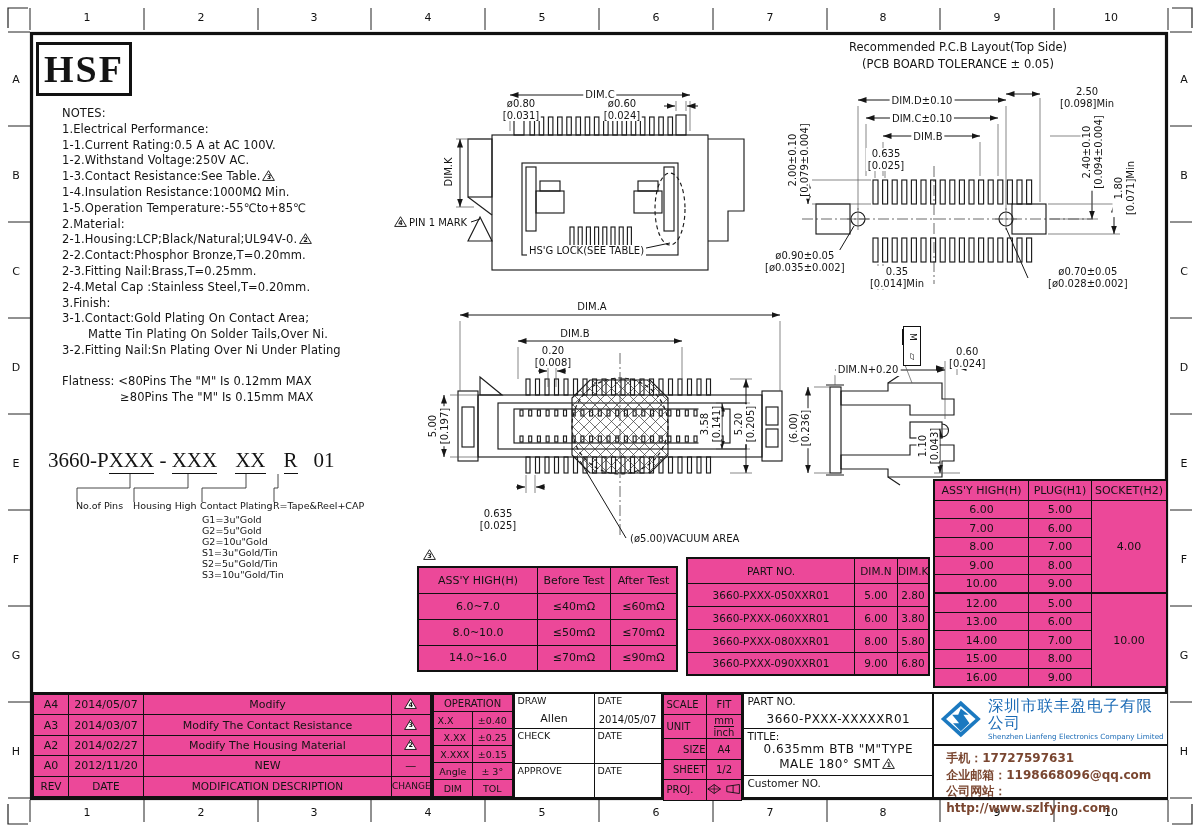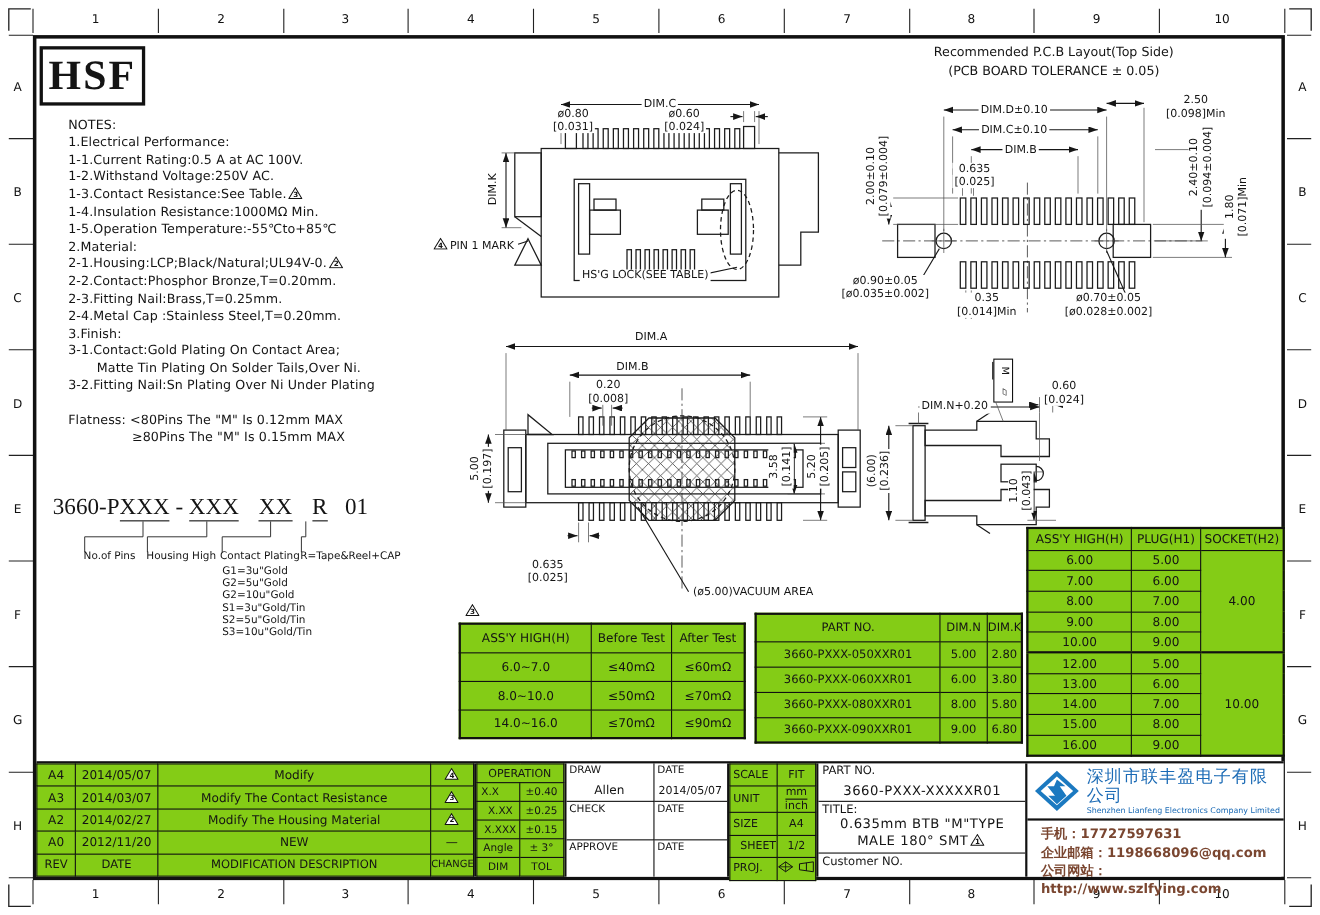--- a/index.html
+++ b/index.html
@@ -25,21 +25,21 @@
   .dr{transform:translate(-50%,-50%) rotate(-90deg)}
   .big{font-size:11.5px}
   .tri{position:relative;display:inline-block;width:13px;height:11px;margin:0 2px;vertical-align:-1px}
   .tri svg{position:absolute;left:0;top:0}
   .tri .tn{position:absolute;left:0;right:0;top:2.5px;font-style:normal;font-size:6.5px;line-height:9px;text-align:center;font-weight:bold}
   .ln rect,.ln path,.ln polygon,.ln ellipse,.ln circle{stroke:#1c1c1c;fill:none;stroke-width:1.15}
   .dl{stroke:#161616;stroke-width:1;fill:none}
   .xl{stroke:#555;stroke-width:.7;fill:none}
   .cl{stroke:#444;stroke-width:.8;stroke-dasharray:11 3 2 3;fill:none}
   .dsh{stroke-dasharray:4 3 !important}
-  table.cad{border-collapse:collapse;table-layout:fixed;background:#84cc16}
+  table.cad{border-collapse:collapse;table-layout:fixed;background:#ec4899}
   table.cad td,table.cad th{border:1.5px solid #111;padding:0;text-align:center;font-weight:normal;white-space:nowrap;overflow:hidden}
   table.cad{border:2.2px solid #111}
   .restab{position:absolute;left:417px;top:566px;width:261px;height:106px;font-size:11px}
   .parttab{position:absolute;left:686px;top:557px;width:244px;height:119px;font-size:10.5px}
   .heighttab{position:absolute;left:933px;top:479px;width:235px;height:207px;font-size:11px}
   tr.sep td{border-top:2.2px solid #111}
   #bb{position:absolute;left:33px;top:692px;width:1134px;height:105px;display:flex;border-top:2.5px solid #111;box-sizing:border-box;background:#fff;z-index:4}
   #bb>div{box-sizing:border-box;border-right:2px solid #111;height:100%}
   #bb table{width:100%;height:100%;border:none}
   .revt{font-size:11px}
@@ -500,21 +500,21 @@
       <div>[0.071]Min</div>
     </div>
   <div class="d" style="left:763px;top:250px">
       <div>ø0.90±0.05</div>
       <div>[ø0.035±0.002]</div>
     </div>
   <div class="d dc" style="left:897px;top:266px">
       <div>0.35</div>
       <div>[0.014]Min</div>
     </div>
-  <div class="d" style="left:966px;top:266px">
+  <div class="d" style="left:1046px;top:266px">
       <div>ø0.70±0.05</div>
       <div>[ø0.028±0.002]</div>
     </div>
 
   <svg class="abs" style="left:790px;top:325px" width="215" height="170">
     <g class="ln">
       <rect x="40" y="62" width="11" height="86"></rect>
       <path d="M36 60 H54 M36 150 H54"></path>
       <path d="M51 66 H98 V58 H152 V74 H164 V90 H120 V80 H51 Z"></path>
       <path d="M51 144 H98 V152 H152 V136 H164 V120 H120 V130 H51 Z"></path>
@@ -766,21 +766,21 @@
         <tbody>
             <tr style="height:20.4px">
               <td style="width:39px;text-align:left;padding-left:3px">SCALE</td>
               <td>FIT</td>
             </tr>
         <tr style="height:20.4px">
               <td style="text-align:left;padding-left:3px">UNIT</td>
               <td><span class="mmu">mm</span><br><span>inch</span></td>
             </tr>
         <tr style="height:20.4px">
-              <td style="text-align:left;padding-left:3px">SIZE</td>
+              <td style="text-align:right;padding-left:3px">SIZE</td>
               <td>A4</td>
             </tr>
         <tr style="height:20.4px">
               <td style="text-align:right;padding-left:3px">SHEET</td>
               <td>1/2</td>
             </tr>
         <tr style="height:20.4px">
               <td style="text-align:left;padding-left:3px">PROJ.</td>
               <td><svg width="36" height="12" viewBox="0 0 40 12">
                   <polygon points="8,1 15,6 8,11 1,6" fill="none" stroke="#111" stroke-width="1"></polygon>

